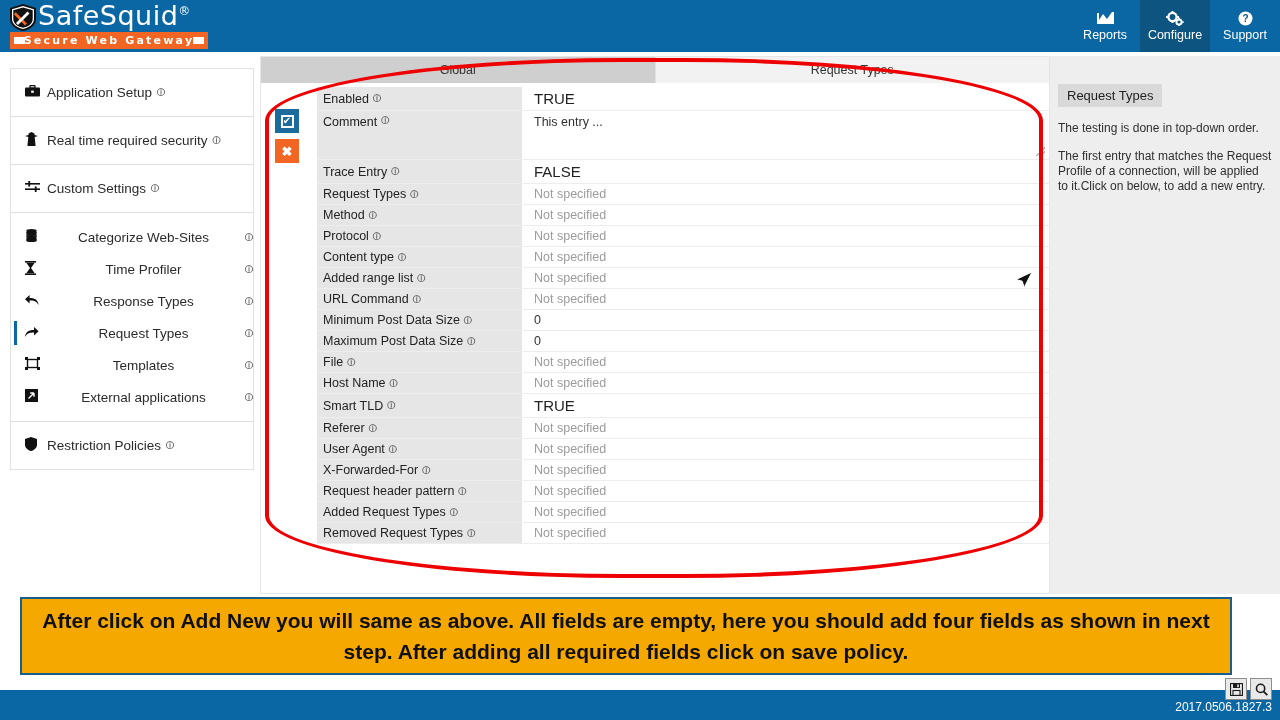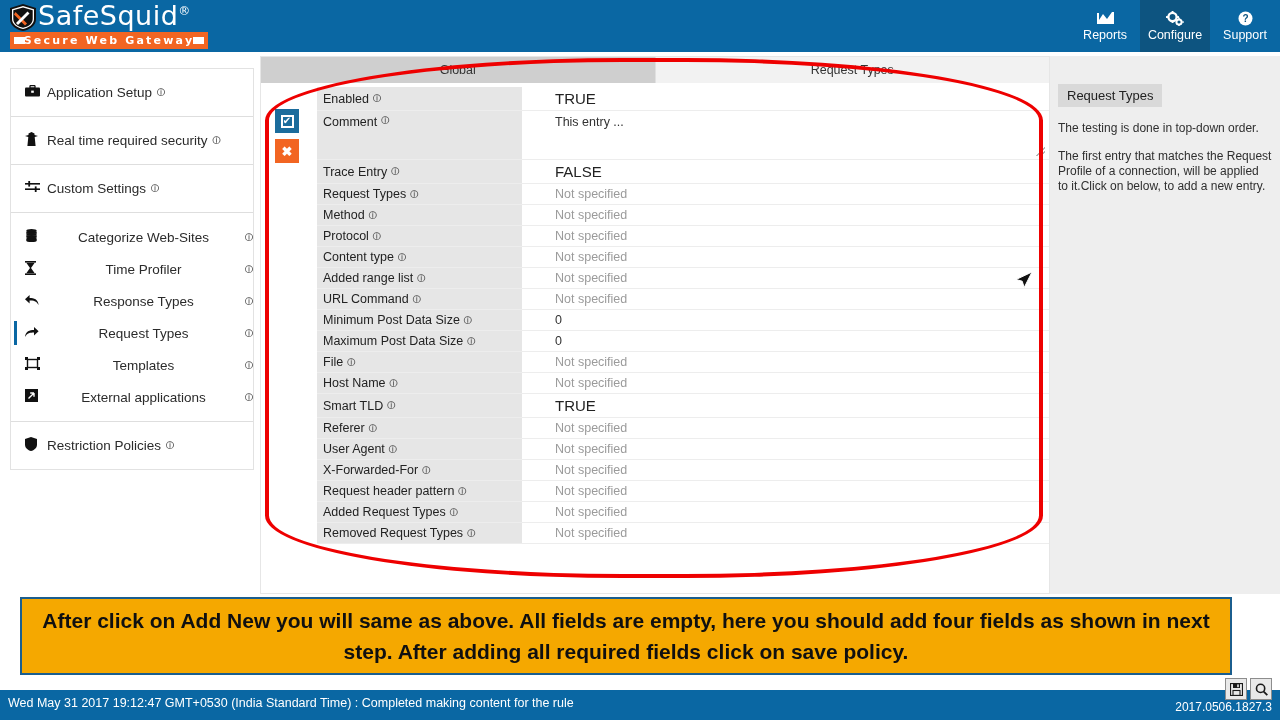--- a/index.html
+++ b/index.html
@@ -108,21 +108,21 @@
   }
   .g-check { background: #1b6c9c; }
   .g-check .box {
     width: 13px; height: 13px; border: 2px solid #fff;
     display: flex; align-items: center; justify-content: center;
     font-size: 10px; line-height: 10px;
   }
   .g-x { background: #f26522; font-weight: bold; }
 
   .rows { margin-left: 56px; margin-right: 0px; }
-  .row { display: flex; align-items: stretch; border-bottom: 1px solid #ededed; gap: 21px; }
+  .row { display: flex; align-items: stretch; border-bottom: 1px solid #ededed; }
   .row .lbl {
     width: 205px; flex: none; background: #e6e6e6; color: #222;
     font-size: 12.5px; padding: 4px 0 4px 6px; display: flex; align-items: center;
   }
   .row .lbl .info {
     font-size: 8px; margin-left: 4px; vertical-align: super; font-weight: bold; color: #555;
   }
   .row .val {
     flex: 1; display: flex; align-items: center; padding-left: 12px;
     font-size: 12.5px; color: #333; background: #ffffff;
@@ -584,21 +584,20 @@
 
   <svg class="cursor" width="20" height="20" viewBox="0 0 20 20">
     <path d="M18 2 L2 9.5 L8.2 11.2 L10.2 17.5 Z" fill="#111" stroke="#fff" stroke-width="1"></path>
   </svg>
 
   <div class="caption">
     <span>After click on Add New you will same as above. All fields are empty, here you should add four fields as shown in next step. After adding all required fields click on save policy.</span>
   </div>
 
   <div class="statusbar">
-    <div class="status-text">Wed May 31 2017 19:12:47 GMT+0530 (India Standard Time) : Completed making content for the rule</div>
     <div class="version">2017.0506.1827.3</div>
   </div>
   <div class="sb-icons">
     <div class="sb-ico">
       <svg width="13" height="13" viewBox="0 0 13 13">
           <rect x="0.5" y="0.5" width="12" height="12" fill="none" stroke="#1a1a1a" stroke-width="1.2"></rect>
           <rect x="3" y="0.5" width="7" height="4.5" fill="#1a1a1a"></rect>
           <rect x="7.2" y="1.4" width="1.6" height="2.8" fill="#e9e9e9"></rect>
           <rect x="3" y="7.5" width="7" height="5" fill="none" stroke="#1a1a1a" stroke-width="1.1"></rect>
         </svg>

